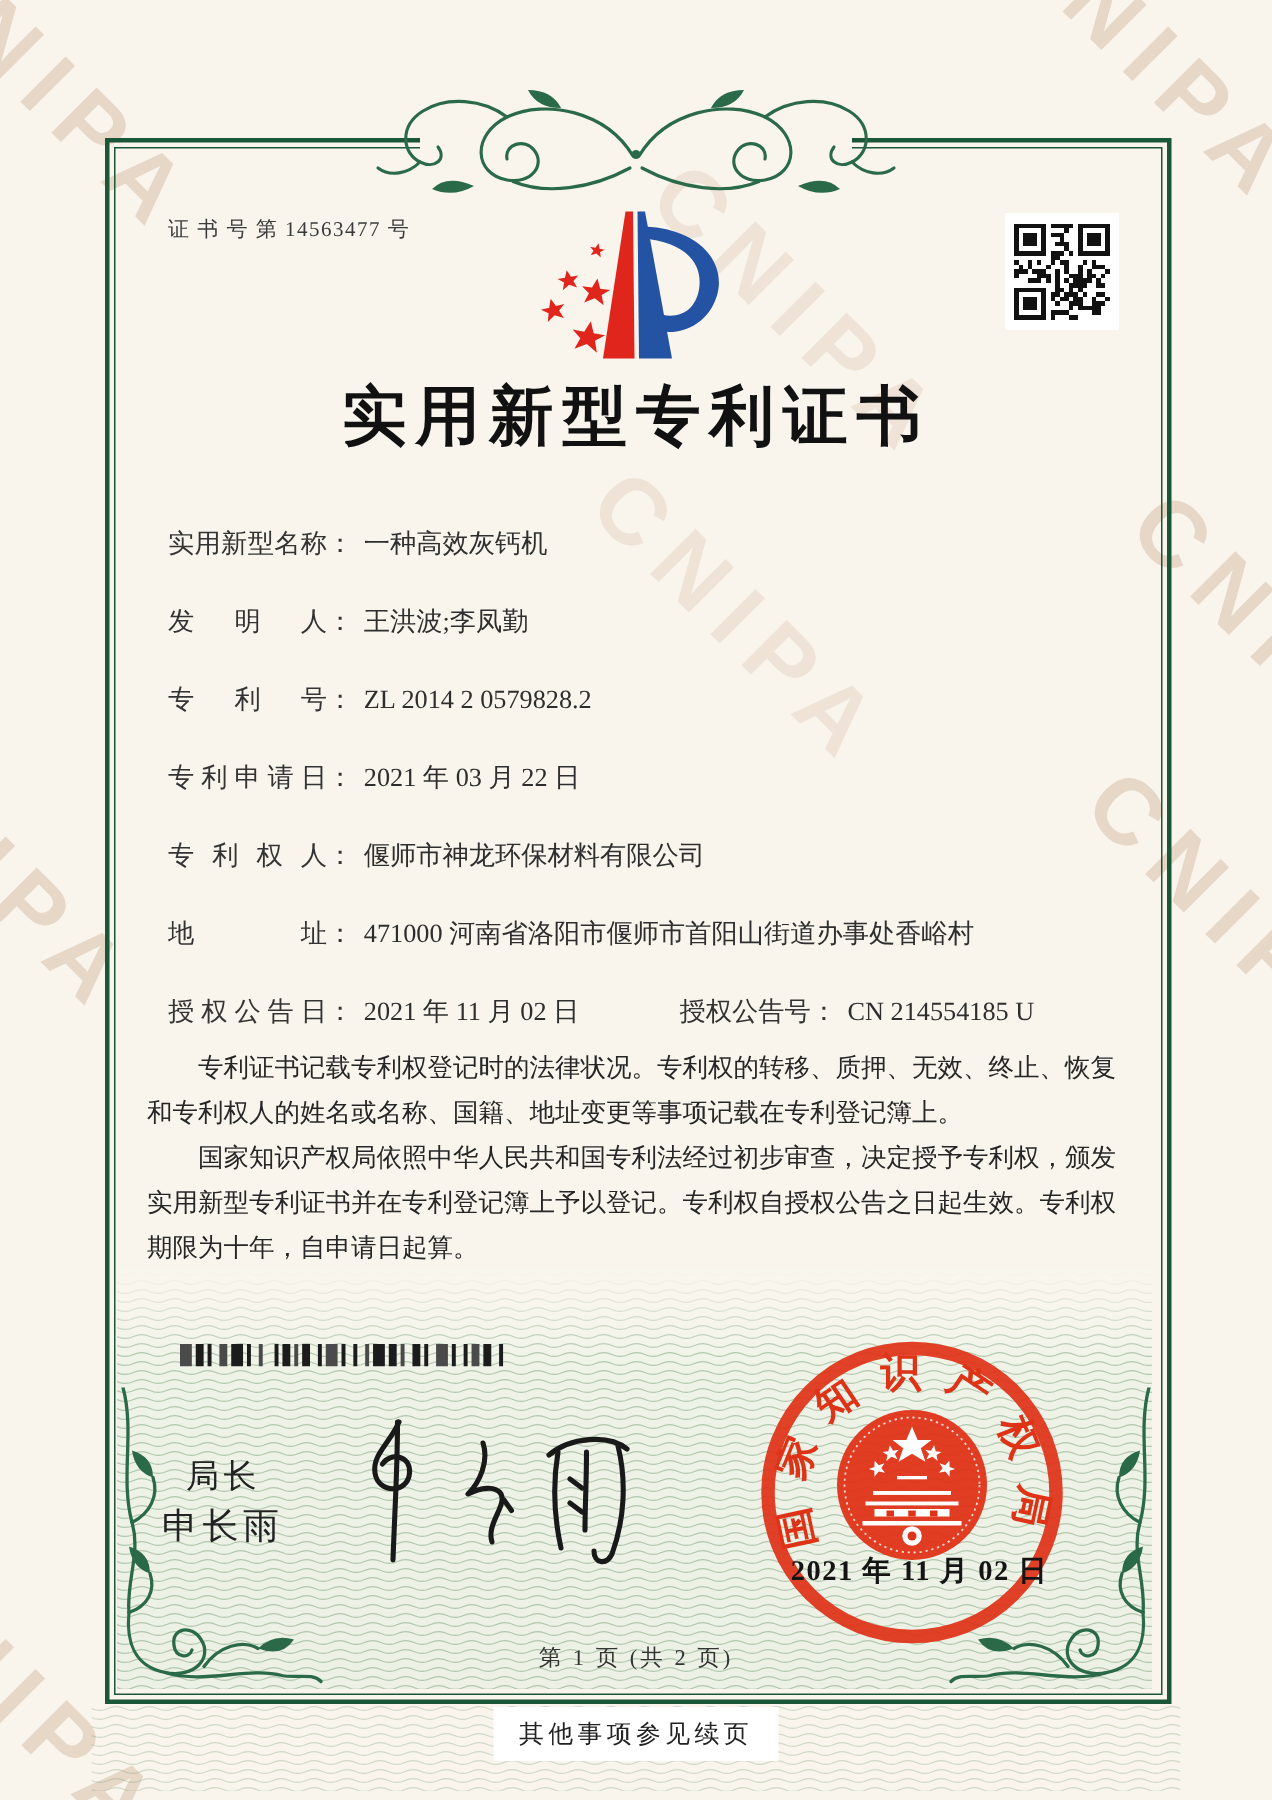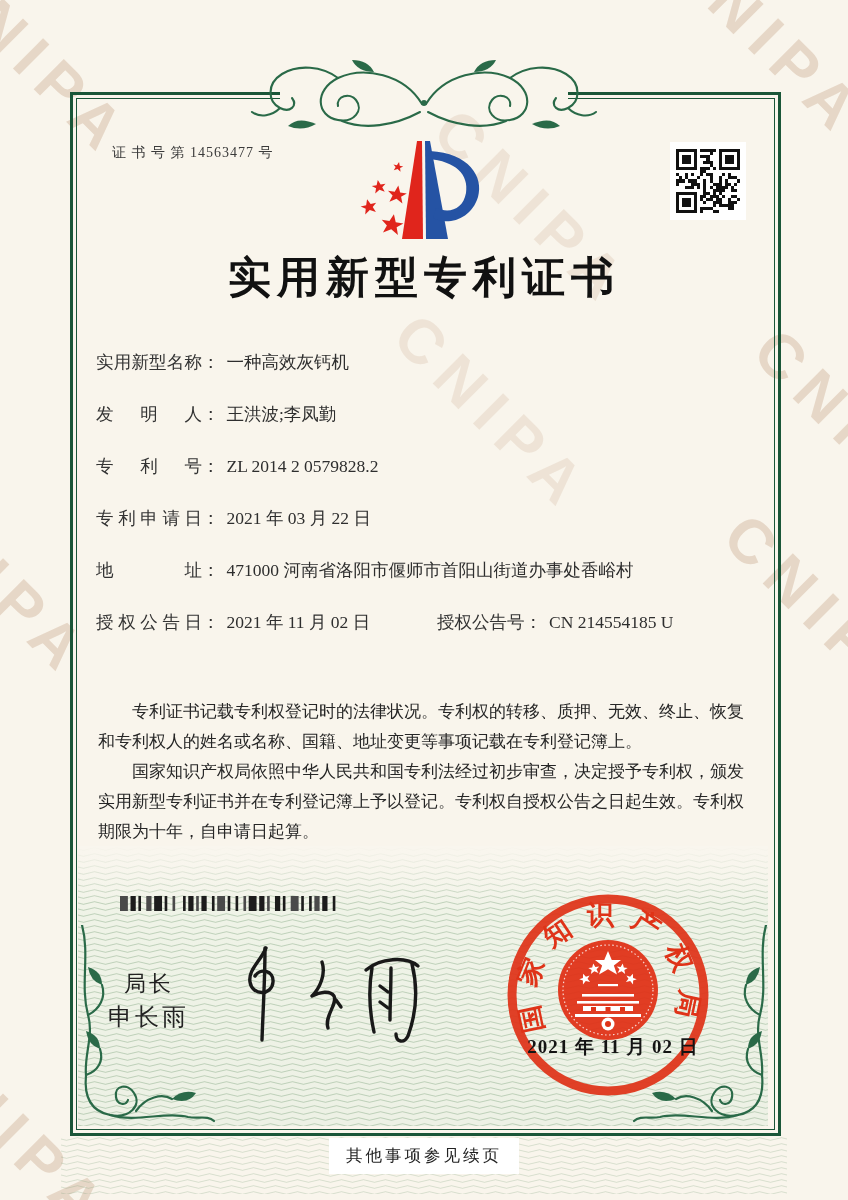--- a/index.html
+++ b/index.html
@@ -22,21 +22,21 @@
   .pattern-b{position:absolute;left:61px;top:1136px;width:726px;height:58px;}
   .fade-top{position:absolute;left:0;top:0;width:100%;height:56px;
             background:linear-gradient(180deg,#f9f6ee 0,rgba(249,246,238,0) 100%);}
   
   .cert-number{position:absolute;left:112px;top:144px;font-size:14px;letter-spacing:1px;color:#3a3a3a;}
   .qr-box{position:absolute;left:670px;top:142px;width:76px;height:78px;background:#ffffff;
           display:flex;align-items:center;justify-content:center;}
   .title{position:absolute;left:0;right:0;top:249px;text-align:center;
          font-size:43px;font-weight:bold;letter-spacing:6px;color:#111;}
   
-  .fields{position:absolute;left:96px;top:352px;width:610px;font-size:17.5px;color:#333;}
+  .fields{position:absolute;left:112px;top:352px;width:610px;font-size:17.5px;color:#333;}
   .frow{position:relative;margin-bottom:32px;line-height:20px;white-space:nowrap;}
   .flabel{display:inline-block;width:106px;text-align:justify;text-align-last:justify;color:#333;}
   .fcolon{margin-right:7px;}
   .fvalue{color:#2e2e2e;}
   .pair2{position:absolute;left:341px;top:0;}
   
   .paras{position:absolute;left:98px;top:697px;width:657px;}
   .paras p{margin:0;font-size:17px;line-height:30px;text-indent:2em;color:#262626;}
   
   .barcode{position:absolute;left:120px;top:896px;width:218px;height:15px;}
@@ -349,20 +349,23 @@
     <div class="frow">
       <span class="flabel">发明人</span><span class="fcolon">：</span><span class="fvalue">王洪波;李凤勤</span>
     </div>
     <div class="frow">
       <span class="flabel">专利号</span><span class="fcolon">：</span><span class="fvalue">ZL 2014 2 0579828.2</span>
     </div>
     <div class="frow">
       <span class="flabel">专利申请日</span><span class="fcolon">：</span><span class="fvalue">2021 年 03 月 22 日</span>
     </div>
     <div class="frow">
+      <span class="flabel">专利权人</span><span class="fcolon">：</span><span class="fvalue">偃师市神龙环保材料有限公司</span>
+    </div>
+    <div class="frow">
       <span class="flabel">地址</span><span class="fcolon">：</span><span class="fvalue">471000  河南省洛阳市偃师市首阳山街道办事处香峪村</span>
     </div>
     <div class="frow">
       <span class="flabel">授权公告日</span><span class="fcolon">：</span><span class="fvalue">2021 年 11 月 02 日</span>
       <span class="pair2"><span>授权公告号</span><span class="fcolon">：</span><span class="fvalue">CN 214554185 U</span></span>
     </div>
   </div>
 
   <div class="paras">
     <p>专利证书记载专利权登记时的法律状况。专利权的转移、质押、无效、终止、恢复和专利权人的姓名或名称、国籍、地址变更等事项记载在专利登记簿上。</p>
@@ -439,17 +442,18 @@
       <rect x="117" y="117" width="5" height="4"></rect>
       <circle cx="105" cy="134" r="3"></circle>
     </g>
     <path id="sealarc" d="M38.3,129.3 A71,71 0 1 1 171.7,129.3" fill="none"></path>
     <text font-size="27" font-weight="bold" fill="#df3318" letter-spacing="15" font-family="Liberation Serif, DejaVu Serif, serif">
       <textPath href="#sealarc" startOffset="50%" text-anchor="middle">国家知识产权局</textPath>
     </text>
   </svg>
   <div class="seal-date">2021 年 11 月 02 日</div>
 
+  <div class="page-footer">第 1 页 (共 2 页)</div>
   <div class="continuation-wrap">
     <span class="continuation">其他事项参见续页</span>
   </div>
 
 </div>
 
 </body></html>

